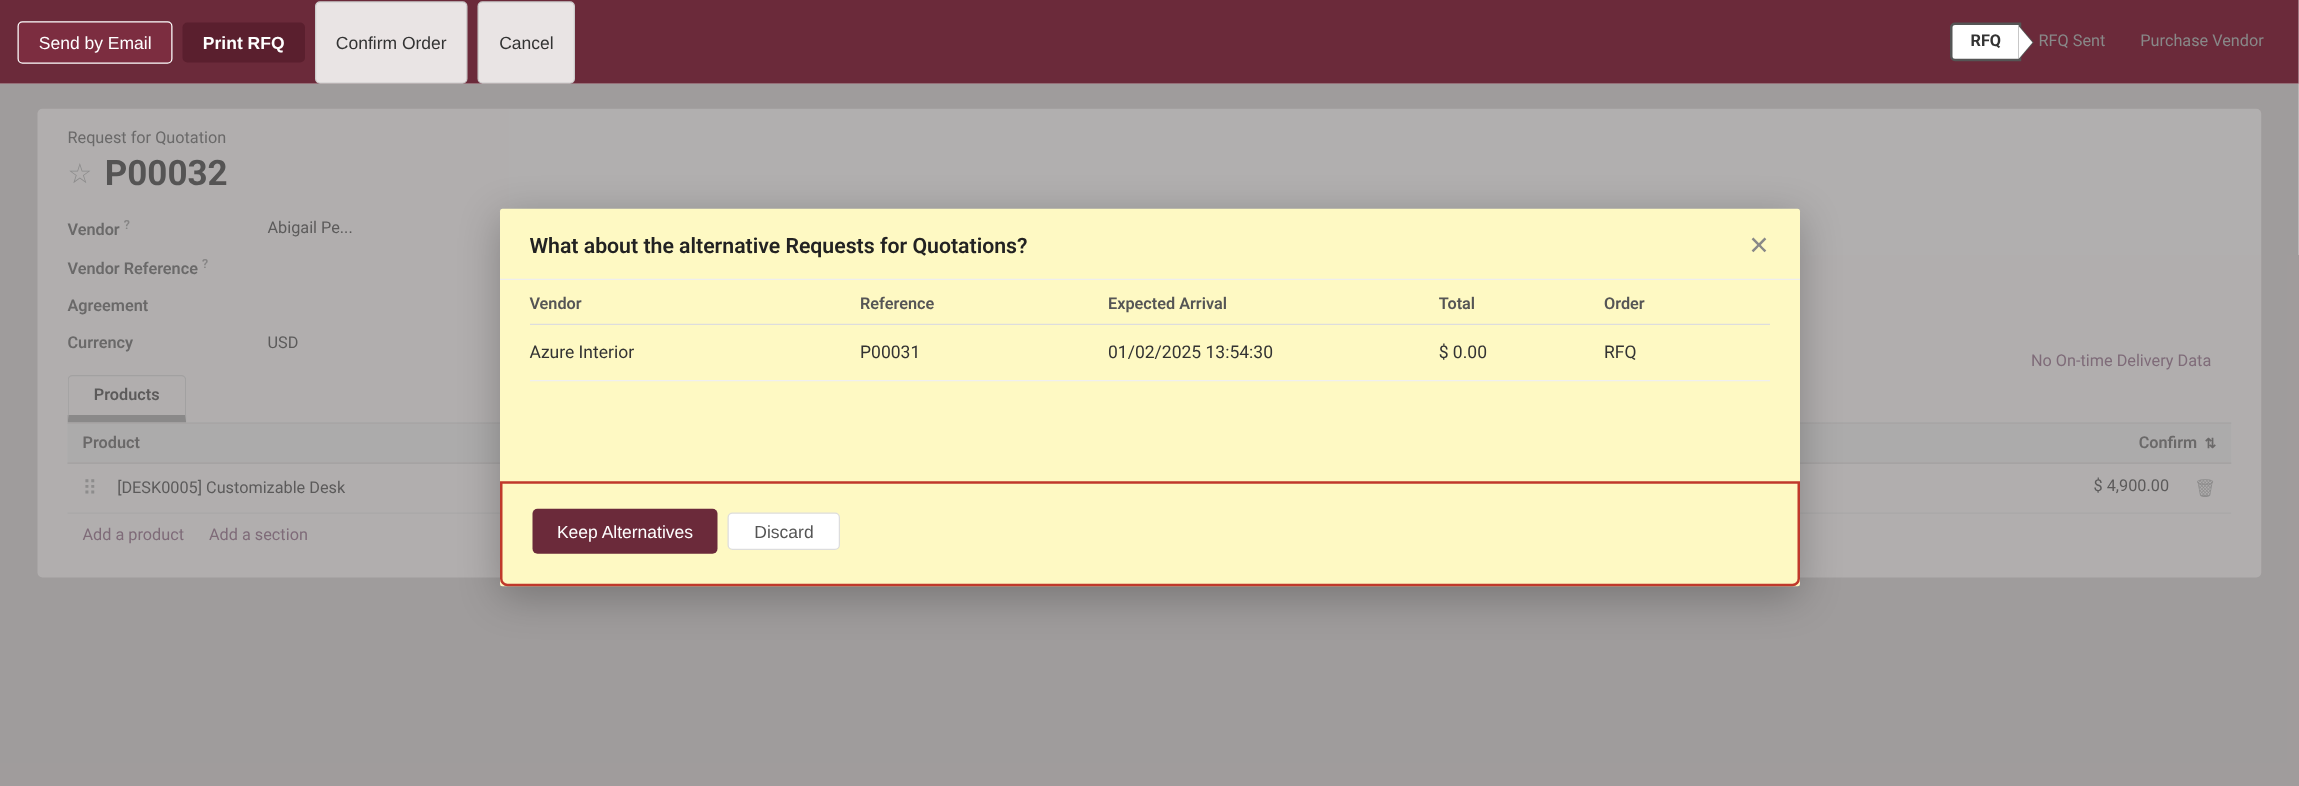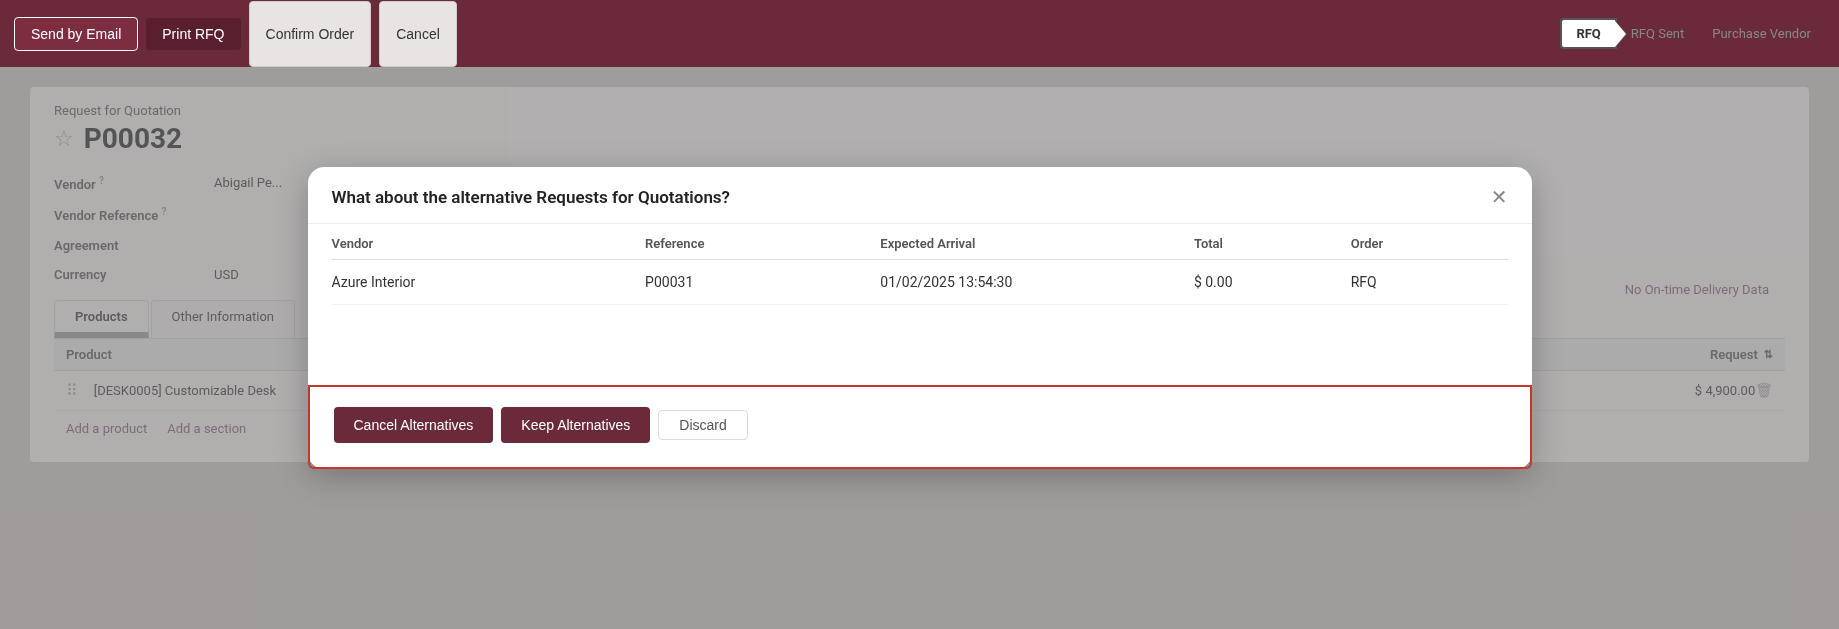--- a/index.html
+++ b/index.html
@@ -34,21 +34,21 @@
       font-weight: 500;
     }
     .btn-print-rfq {
       background: #5a1f2e;
       color: #fff;
       border: none;
       border-radius: 4px;
       padding: 8px 16px;
       cursor: pointer;
       font-size: 14px;
-      font-weight: 400;
+      font-weight: 700;
     }
     .btn-confirm-order, .btn-cancel {
       background: #e9e4e4;
       color: #333;
       border: 1px solid #ccc;
       border-radius: 4px;
       padding: 24px 16px;
       cursor: pointer;
       font-size: 14px;
     }
@@ -159,23 +159,23 @@
       left: 0;
       width: 100%;
       height: 100%;
       background: rgba(0,0,0,0.25);
       display: flex;
       align-items: flex-start;
       justify-content: center;
       padding-top: 100px;
     }
     .modal {
-      background: #ffffff;
-      border-radius: 16px;
-      width: 1224px;
+      background: #fef9c3;
+      border-radius: 2px;
+      width: 1040px;
       box-shadow: 0 8px 32px rgba(0,0,0,0.25);
       padding: 0;
       position: relative;
     }
     .modal-header {
       display: flex;
       justify-content: space-between;
       align-items: center;
       padding: 20px 24px 16px;
       border-bottom: 1px solid #eee;
@@ -285,37 +285,36 @@
       <div class="field-label">Vendor Reference <sup>?</sup></div>
       <div class="field-value"></div>
       <div class="field-label">Agreement</div>
       <div class="field-value"></div>
       <div class="field-label">Currency</div>
       <div class="field-value">USD</div>
     </div>
 
     <div class="tabs-row">
       <div class="tab active">Products</div>
-      <div class="tab">Other Information</div>
     </div>
 
     <div style="display:flex; justify-content:space-between; padding:8px 12px; background:#f5f5f5; font-weight:600; font-size:13px; color:#555; border-bottom:1px solid #ddd;">
       <span>Product</span>
       <div style="display:flex; align-items:center; gap:6px;">
-        <span>Request</span>
+        <span>Confirm</span>
         <span style="font-size:11px;">⇅</span>
       </div>
     </div>
 
     <div style="display:flex; justify-content:space-between; padding:10px 12px; font-size:13px; border-bottom:1px solid #eee; align-items:center;">
       <div style="display:flex; align-items:center; gap:8px;">
         <span class="drag-handle">⠿</span>
         <span>[DESK0005] Customizable Desk</span>
       </div>
-      <div style="display:flex; align-items:flex-end; gap:0;">
+      <div style="display:flex; align-items:flex-start; gap:20px;">
         <span>$ 4,900.00</span>
         <span style="color:#aaa; font-size:14px;">🗑</span>
       </div>
     </div>
 
     <div style="display:flex; gap:20px; padding:10px 12px;">
       <a class="add-link">Add a product</a>
       <a class="add-link">Add a section</a>
     </div>
 
@@ -343,21 +342,20 @@
           <span>P00031</span>
           <span>01/02/2025 13:54:30</span>
           <span>$ 0.00</span>
           <span>RFQ</span>
         </div>
 
         <div style="height:80px;"></div>
       </div>
 
       <div class="modal-footer">
-        <button class="btn-cancel-alt">Cancel Alternatives</button>
         <button class="btn-keep-alt">Keep Alternatives</button>
         <button class="btn-discard">Discard</button>
       </div>
 
     </div>
   </div>
 
 </div>
 
 </body></html>

